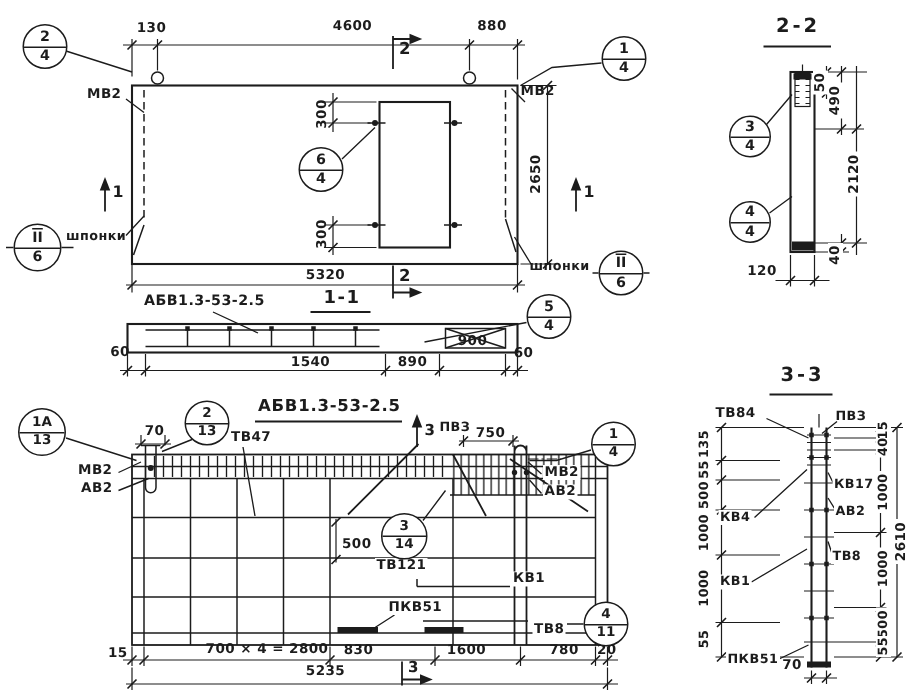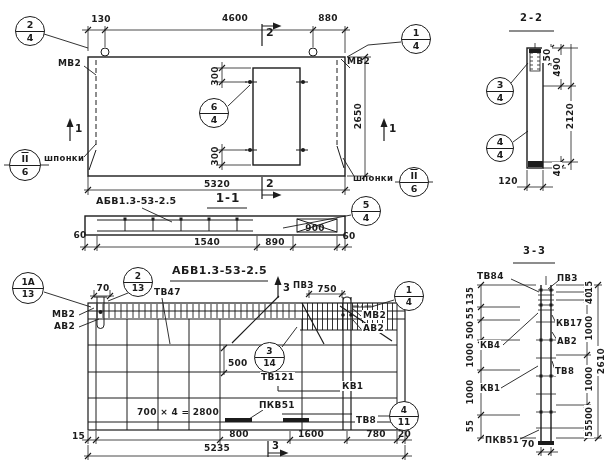--- a/index.html
+++ b/index.html
@@ -14,21 +14,21 @@
   .tick{stroke:#1c1c1c;stroke-width:1.1;fill:none}
   .leader{stroke:#1c1c1c;stroke-width:0.9;fill:none}
   .blk{fill:#1c1c1c;stroke:none}
   .thick{stroke:#1c1c1c;stroke-width:4;fill:none}
   .t{position:absolute;font-weight:bold;font-size:9px;line-height:10px;white-space:nowrap;
      letter-spacing:.3px;z-index:3}
   .c{text-align:center}
   .rot{transform:rotate(-90deg)}
   .bg{background:#fff;padding:0 1px}
   .sm{font-size:8.5px}
-  .ttl{font-size:10px;letter-spacing:2px}
+  .ttl{font-size:13px;letter-spacing:2px}
   .ttl2{font-size:12px;letter-spacing:1px}
   .mark{font-size:11px;letter-spacing:.5px}
   .callout{position:absolute;background:#fff;border:1.4px solid #1c1c1c;border-radius:50%;
            display:flex;flex-direction:column;align-items:center;justify-content:center;
            font-weight:bold;font-size:9.5px;line-height:1;z-index:4}
   .callout .tp{border-bottom:1.2px solid #1c1c1c;width:100%;text-align:center;padding-bottom:1px}
   .callout .bt{padding-top:1px;text-align:center}
   .ovl{text-decoration:overline}
 </style>
 </head>
@@ -268,27 +268,27 @@
   <div class="t c" style="left:94px;top:283px;width:18px">70</div>
   <div class="t" style="left:154px;top:287px">ТВ47</div>
   <div class="t" style="left:283px;top:283px;font-size:10px">3</div>
   <div class="t sm" style="left:293px;top:280px">ПВЗ</div>
   <div class="t c" style="left:314px;top:284px;width:26px">750</div>
   <div class="t" style="left:52px;top:309px">МВ2</div>
   <div class="t" style="left:54px;top:321px">АВ2</div>
   <div class="t bg" style="left:362px;top:310px">МВ2</div>
   <div class="t bg" style="left:362px;top:323px">АВ2</div>
   <div class="t bg" style="left:227px;top:358px">500</div>
-  <div class="t bg" style="left:260px;top:372px">ТВ121</div>
+  <div class="t bg" style="left:250px;top:372px">ТВ121</div>
   <div class="t bg" style="left:341px;top:381px">КВ1</div>
   <div class="t bg" style="left:258px;top:400px">ПКВ51</div>
   <div class="t bg" style="left:355px;top:415px">ТВ8</div>
   <div class="t" style="left:72px;top:431px">15</div>
-  <div class="t c" style="left:132px;top:407px;width:92px">700 × 4 = 2800</div>
-  <div class="t c" style="left:227px;top:429px;width:24px">800</div>
+  <div class="t c" style="left:132px;top:428px;width:92px">700 × 4 = 2800</div>
+  <div class="t c" style="left:227px;top:429px;width:24px">830</div>
   <div class="t c" style="left:294px;top:429px;width:34px">1600</div>
   <div class="t c" style="left:362px;top:429px;width:28px">780</div>
   <div class="t" style="left:398px;top:429px">20</div>
   <div class="t c" style="left:196px;top:443px;width:42px">5235</div>
   <div class="t" style="left:272px;top:441px;font-size:10px">3</div>
 
   <div class="callout" style="left:12px;top:272px;width:32px;height:32px;font-size:9px">
     <span class="tp">1А</span>
     <span class="bt">13</span>
   </div>

